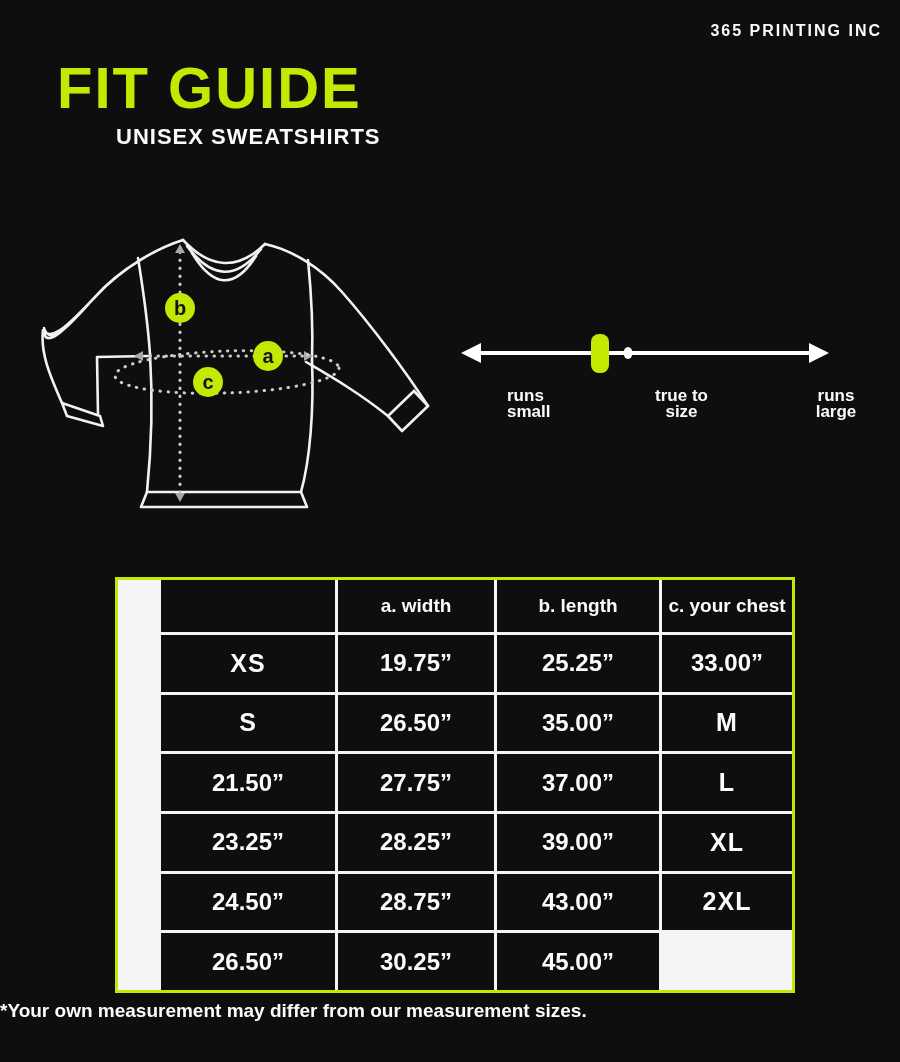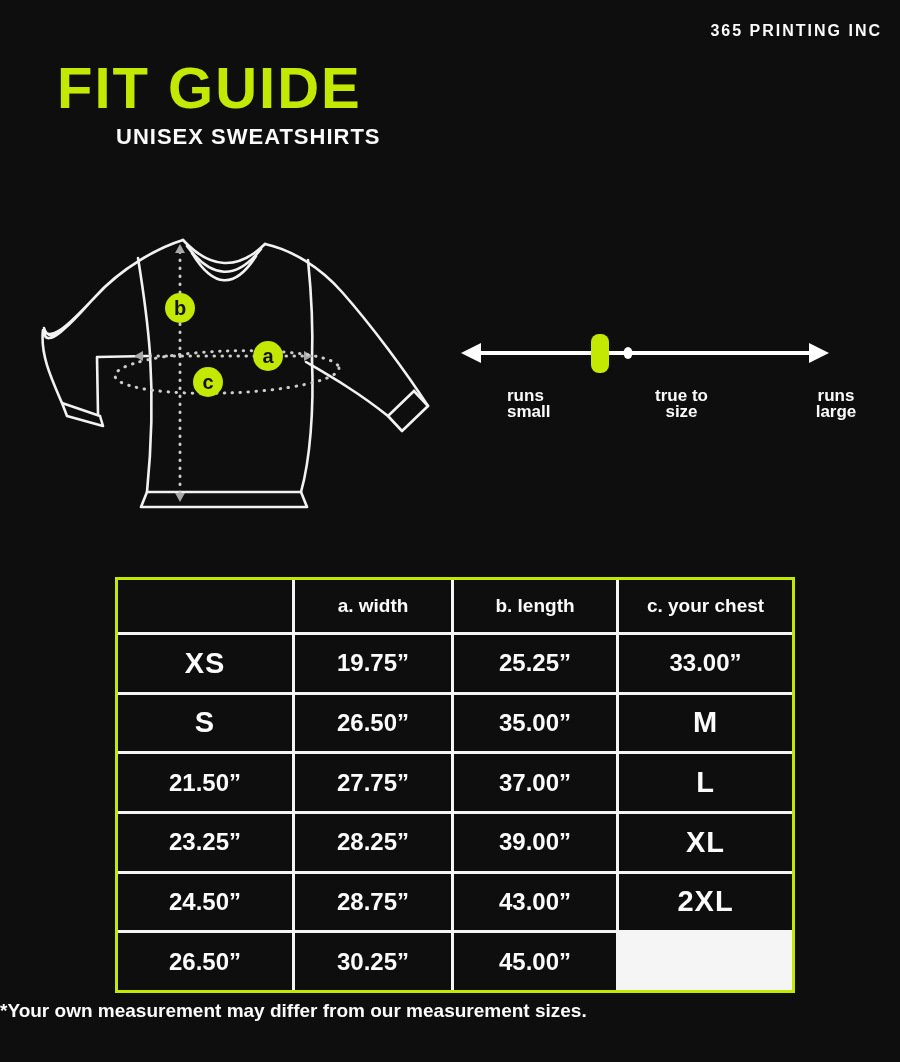--- a/index.html
+++ b/index.html
@@ -44,28 +44,29 @@
   .size-table {
     top: 577px; left: 115px;
     width: 680px; height: 416px;
     box-sizing: border-box;
     border: 3px solid #c3e903;
     background: #f5f5f5;           
     display: grid;
     grid-template-columns: 174px 156px 162px 1fr;
     grid-template-rows: 52px repeat(6, 1fr);
     gap: 3px;
+    padding-left: 43px;
   }
   .cell {
     background: #0e0e0e;
     display: flex; align-items: center; justify-content: center;
     font-weight: bold; color: #fbfbfb;
   }
   .cell.head  { font-size: 19px; }
-  .cell.size  { font-size: 29px; letter-spacing: 1px; text-align: center; }
+  .cell.size  { font-size: 25px; letter-spacing: 1px; text-align: center; }
   .cell.value { font-size: 24px; }
 
   .footnote {
     top: 1000px; left: 0; width: 900px;
     text-align: left;
     font-size: 19px; font-weight: bold; color: #fbfbfb;
   }
 
   .garment { fill: none; stroke: #f2f2f2; stroke-width: 2.6;
              stroke-linecap: round; stroke-linejoin: round; }

